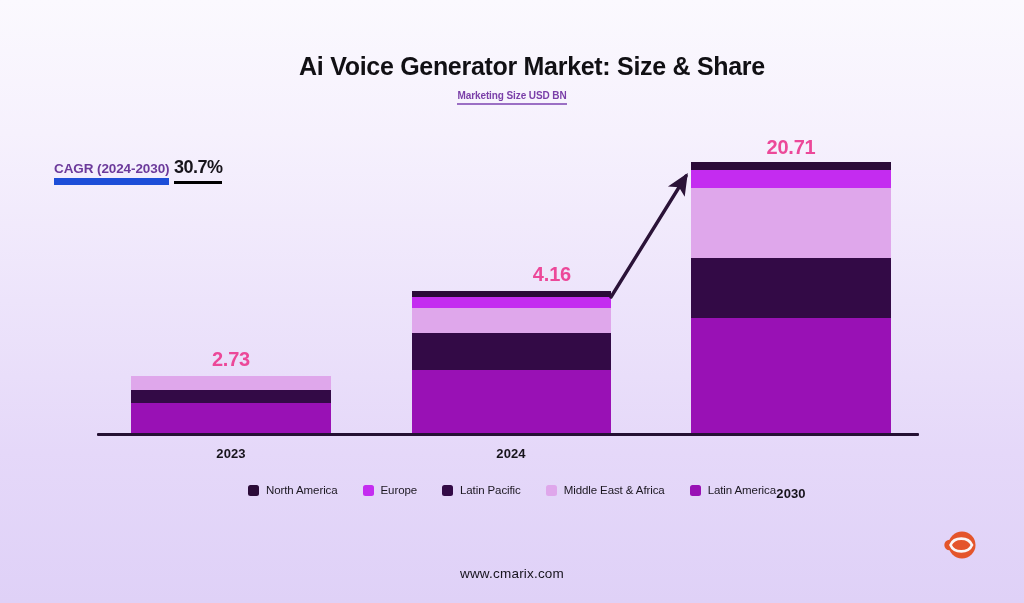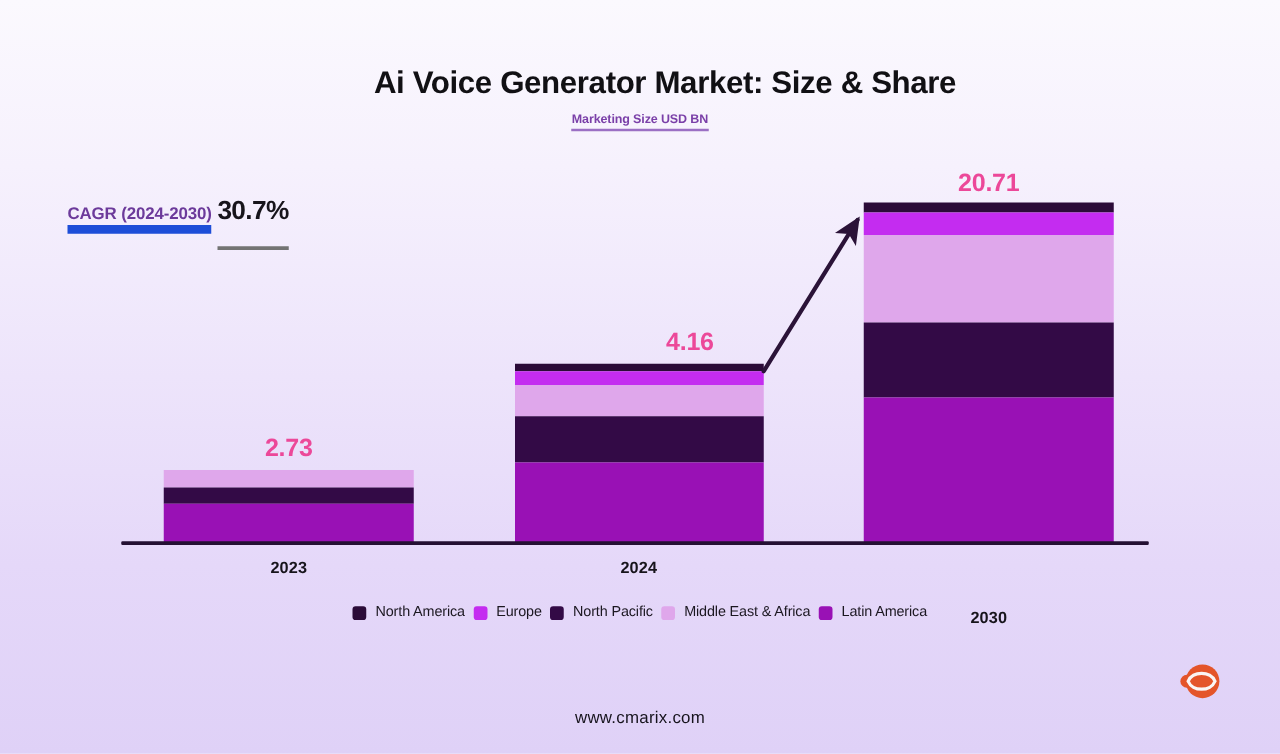--- a/index.html
+++ b/index.html
@@ -20,22 +20,22 @@
     font-size:10px; font-weight:bold; color:#7A3FA8; letter-spacing:-0.1px;
   }
   .subtitle span{ border-bottom:2px solid #9B6FC4; padding-bottom:2px; }
 
   .cagr-box{ position:absolute; left:54px; top:145px; }
   .cagr-label{
     font-size:13.5px; font-weight:bold; color:#6C3A9B; letter-spacing:-0.1px;
     border-bottom:7px solid #1d4ed8; display:inline-block; padding-bottom:2px;
   }
   .cagr-value{
-    margin-top:12px; font-size:21px; font-weight:bold; color:#17141B;
-    border-bottom:3px solid #737373; display:inline-block; padding-bottom:16px;
+    margin-top:12px; font-size:18px; font-weight:bold; color:#17141B;
+    border-bottom:3px solid #000000; display:inline-block; padding-bottom:3px;
     letter-spacing:-0.5px;
   }
 
   
   .axis{
     position:absolute; left:97px; top:433px; width:822px; height:2.5px;
     background:#241033; border-radius:1px;
   }
 
   .bar{ position:absolute; bottom:0; display:flex; flex-direction:column; }
@@ -52,21 +52,21 @@
     position:absolute; top:446px; text-align:center; font-size:13px;
     font-weight:bold; color:#17141B; letter-spacing:0.1px;
   }
 
   
   .arrow{ position:absolute; left:0; top:0; width:1024px; height:603px; pointer-events:none; }
 
   
   .legend{
     position:absolute; left:0; right:0; top:484px;
-    display:flex; justify-content:center; align-items:center; gap:7px;
+    display:flex; justify-content:center; align-items:center; gap:25px;
   }
   .legend-item{ display:flex; align-items:center; gap:7px; }
   .legend-swatch{ width:11px; height:11px; border-radius:2.5px; }
   .legend-text{ font-size:11.5px; color:#1B1720; letter-spacing:-0.1px; }
 
   .footer{
     position:absolute; left:0; right:0; top:566px; text-align:center;
     font-size:13.5px; color:#16131C; letter-spacing:0.2px;
   }
 
@@ -134,21 +134,21 @@
       <div class="legend-item">
         <span class="legend-swatch" style="background: rgb(43, 11, 56);"></span>
         <span class="legend-text">North America</span>
       </div>
       <div class="legend-item">
         <span class="legend-swatch" style="background: rgb(196, 44, 240);"></span>
         <span class="legend-text">Europe</span>
       </div>
       <div class="legend-item">
         <span class="legend-swatch" style="background: rgb(51, 10, 70);"></span>
-        <span class="legend-text">North Pacific</span>
+        <span class="legend-text">Latin Pacific</span>
       </div>
       <div class="legend-item">
         <span class="legend-swatch" style="background: rgb(223, 167, 235);"></span>
         <span class="legend-text">Middle East &amp; Africa</span>
       </div>
       <div class="legend-item">
         <span class="legend-swatch" style="background: rgb(153, 17, 181);"></span>
         <span class="legend-text">Latin America</span>
       </div>
     </div>

